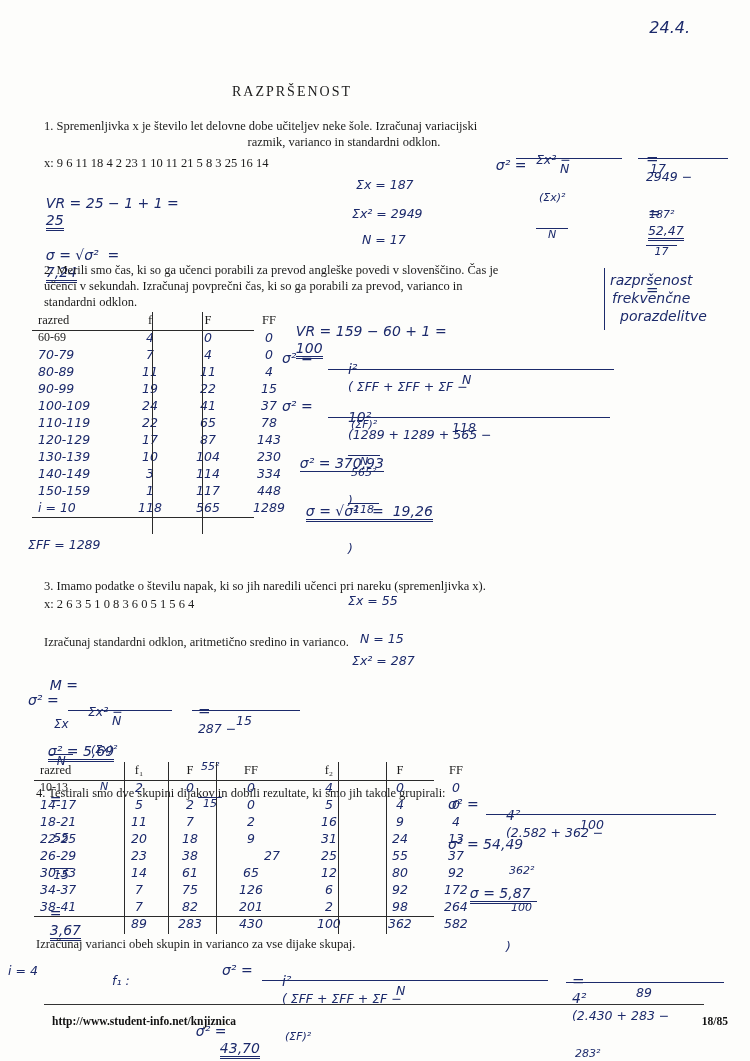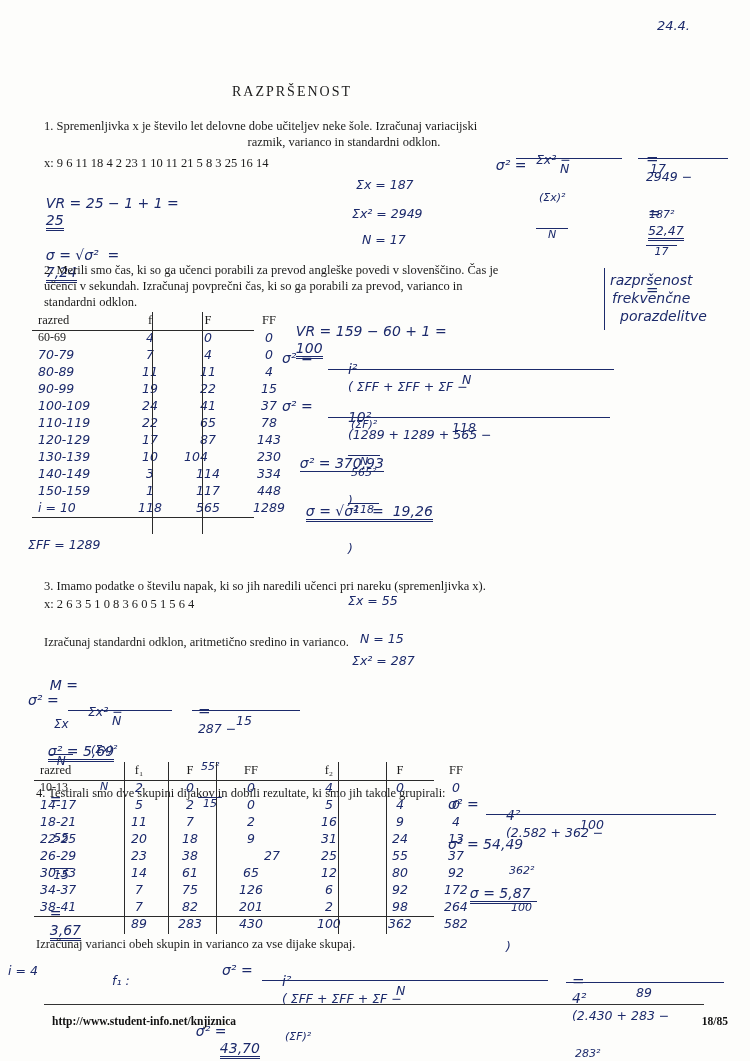--- a/index.html
+++ b/index.html
@@ -97,21 +97,21 @@
     font-weight: bold;
     font-size: 11.5px;
     color: #111;
   }
   .date-stamp {
     position: absolute;
     right: 60px;
     top: 18px;
     font-family: "DejaVu Sans", sans-serif;
     font-style: italic;
-    font-size: 13px;
+    font-size: 16px;
     color: #1c2a6b;
   }
   .frac {
     display: inline-block;
     text-align: center;
     vertical-align: middle;
     font-size: 11px;
     line-height: 12px;
   }
   .frac .num { display: block; padding: 0 3px; }
@@ -237,21 +237,21 @@
       </tr>
       <tr>
         <td class="cellhand">120-129</td>
         <td class="cellhand" style="text-align:center;">17</td>
         <td class="cellhand" style="text-align:center;">87</td>
         <td class="cellhand" style="text-align:center;">143</td>
       </tr>
       <tr>
         <td class="cellhand">130-139</td>
         <td class="cellhand" style="text-align:center;">10</td>
-        <td class="cellhand" style="text-align:left;">104</td>
+        <td class="cellhand" style="text-align:center;">104</td>
         <td class="cellhand" style="text-align:center;">230</td>
       </tr>
       <tr>
         <td class="cellhand">140-149</td>
         <td class="cellhand" style="text-align:center;">3</td>
         <td class="cellhand" style="text-align:center;">114</td>
         <td class="cellhand" style="text-align:center;">334</td>
       </tr>
       <tr>
         <td class="cellhand">150-159</td>

